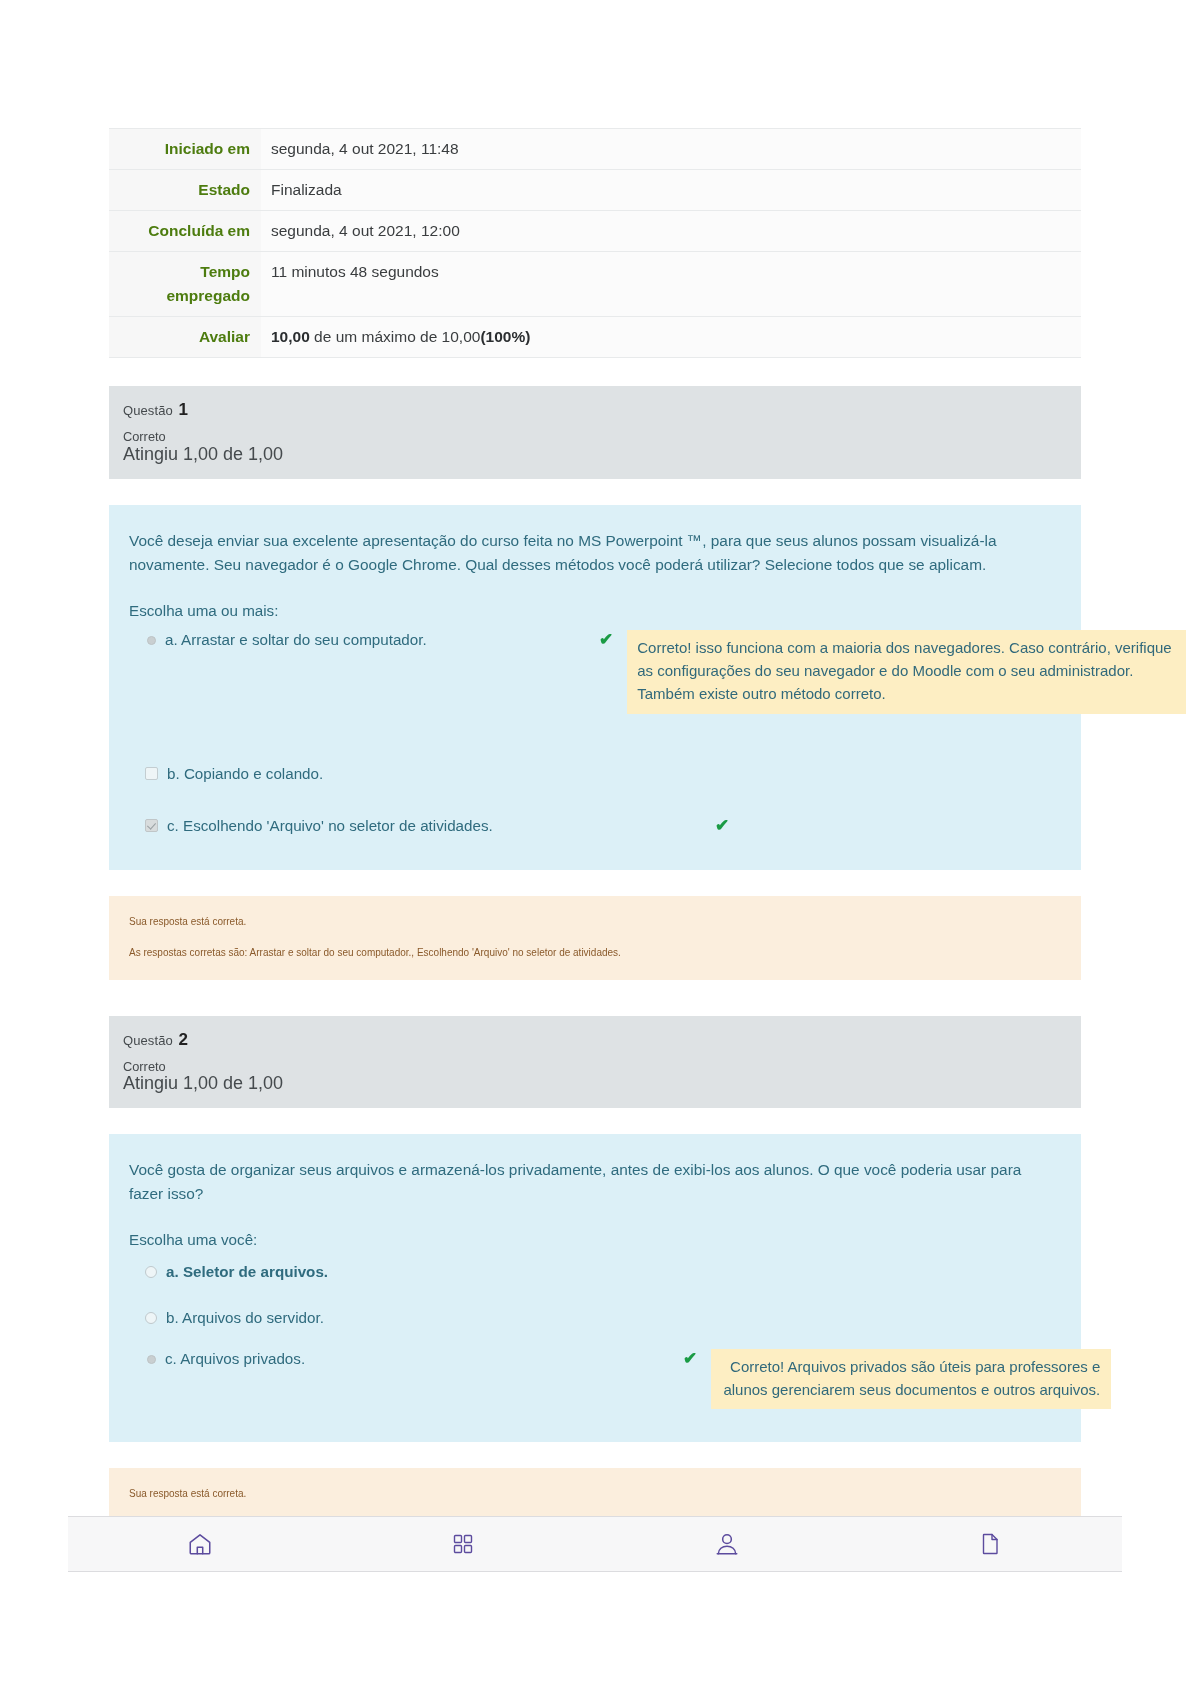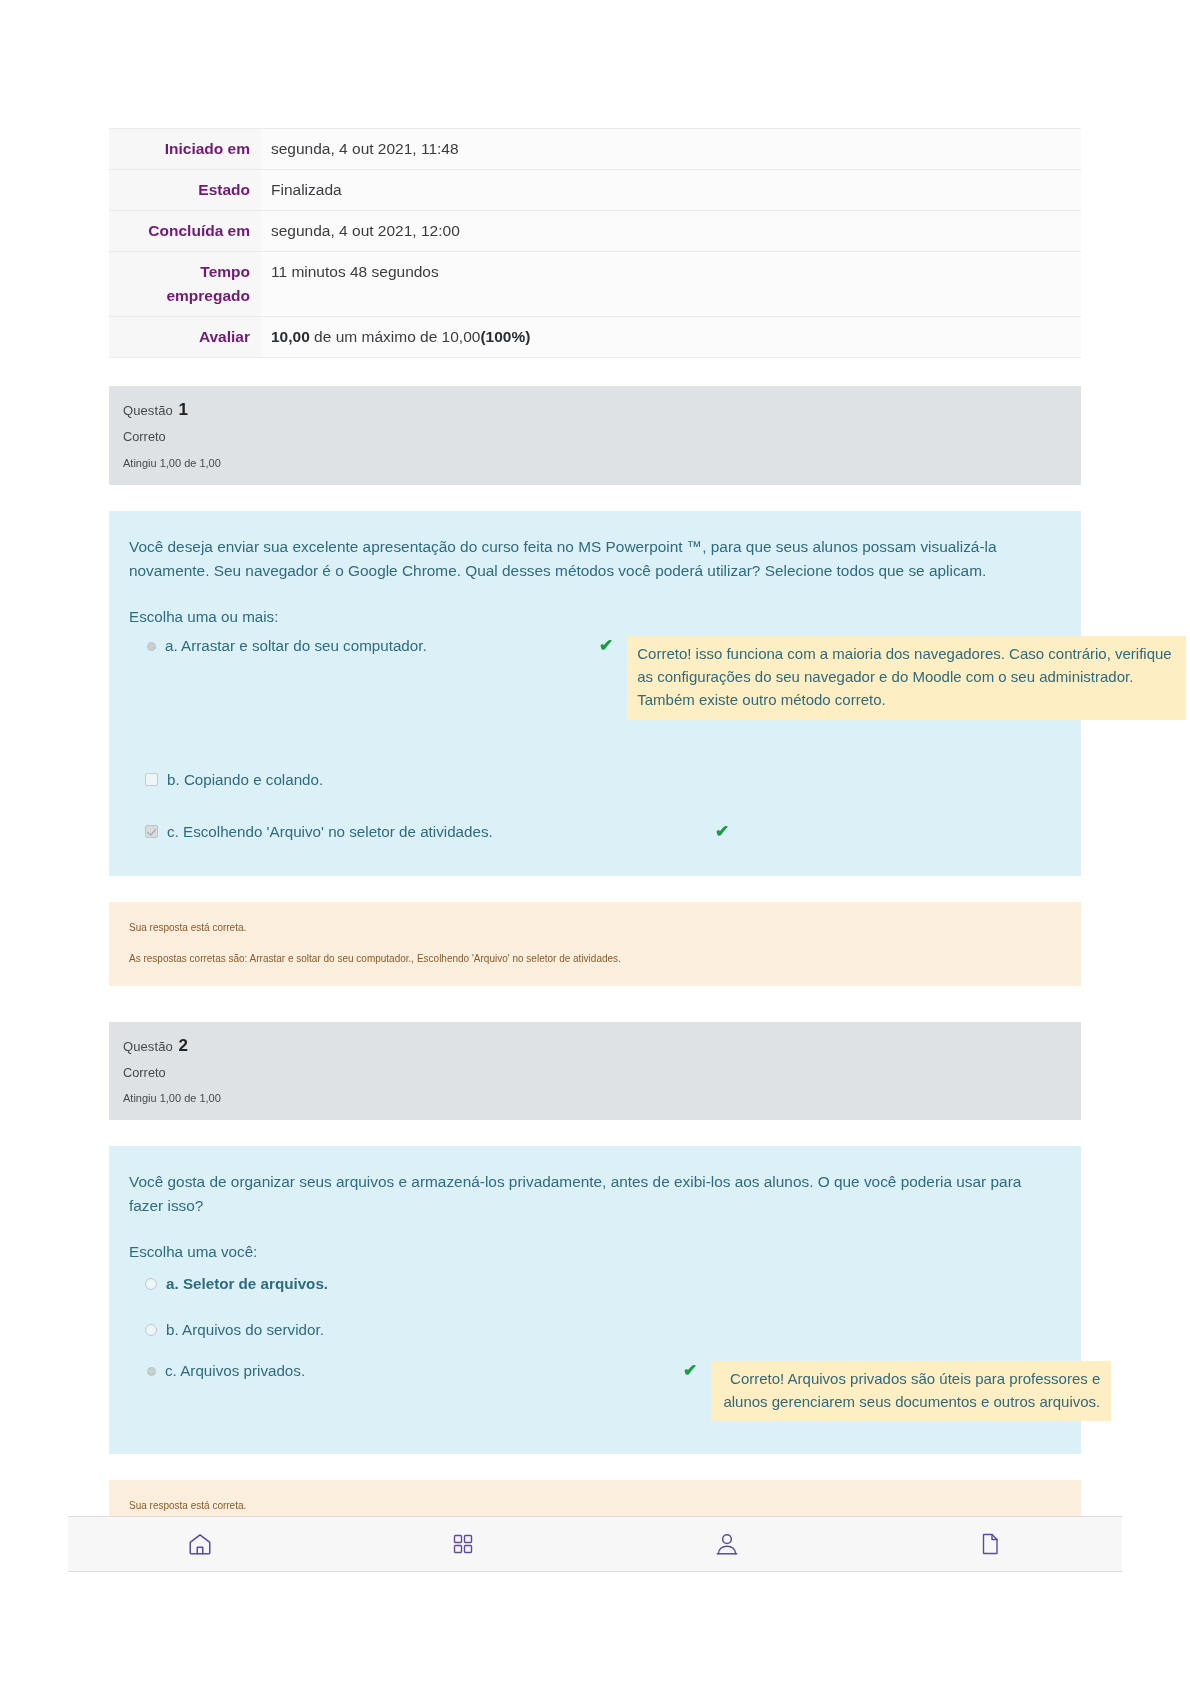--- a/index.html
+++ b/index.html
@@ -33,21 +33,21 @@
   table.summary tr { border-bottom: 1px solid #e8eaeb; }
   table.summary tr:first-child { border-top: 1px solid #e8eaeb; }
   table.summary th {
     width: 152px;
     text-align: right;
     font-weight: bold;
     padding: 8px 11px 8px 8px;
     background: #f7f7f7;
     vertical-align: top;
     line-height: 1.55;
-    color: #701a75;
+    color: #4d7c0f;
   }
   table.summary td {
     padding: 8px 10px;
     background: #fbfbfb;
     vertical-align: top;
     line-height: 1.55;
     color: #3a3d3f;
   }
   .grade-strong { font-weight: bold; color: #2b2e30; }
 
@@ -64,21 +64,21 @@
     font-size: 13px;
     letter-spacing: .1px;
   }
   .q-header .q-no b {
     font-size: 17px;
     font-weight: bold;
     color: #222;
     margin-left: 2px;
   }
   .q-header .q-state { margin-top: 13px; font-size: 12.8px; }
-  .q-header .q-mark  { margin-top: 14px; font-size: 11px; }
+  .q-header .q-mark  { margin-top: 1px; font-size: 18px; }
 
   .q-body {
     background: #dcf0f7;
     margin-top: 26px;
     padding: 24px 22px 26px 20px;
     color: #2f6b7e;
     font-size: 15.4px;
     line-height: 1.55;
   }
   .q-text { color: #2f6b7e; }

